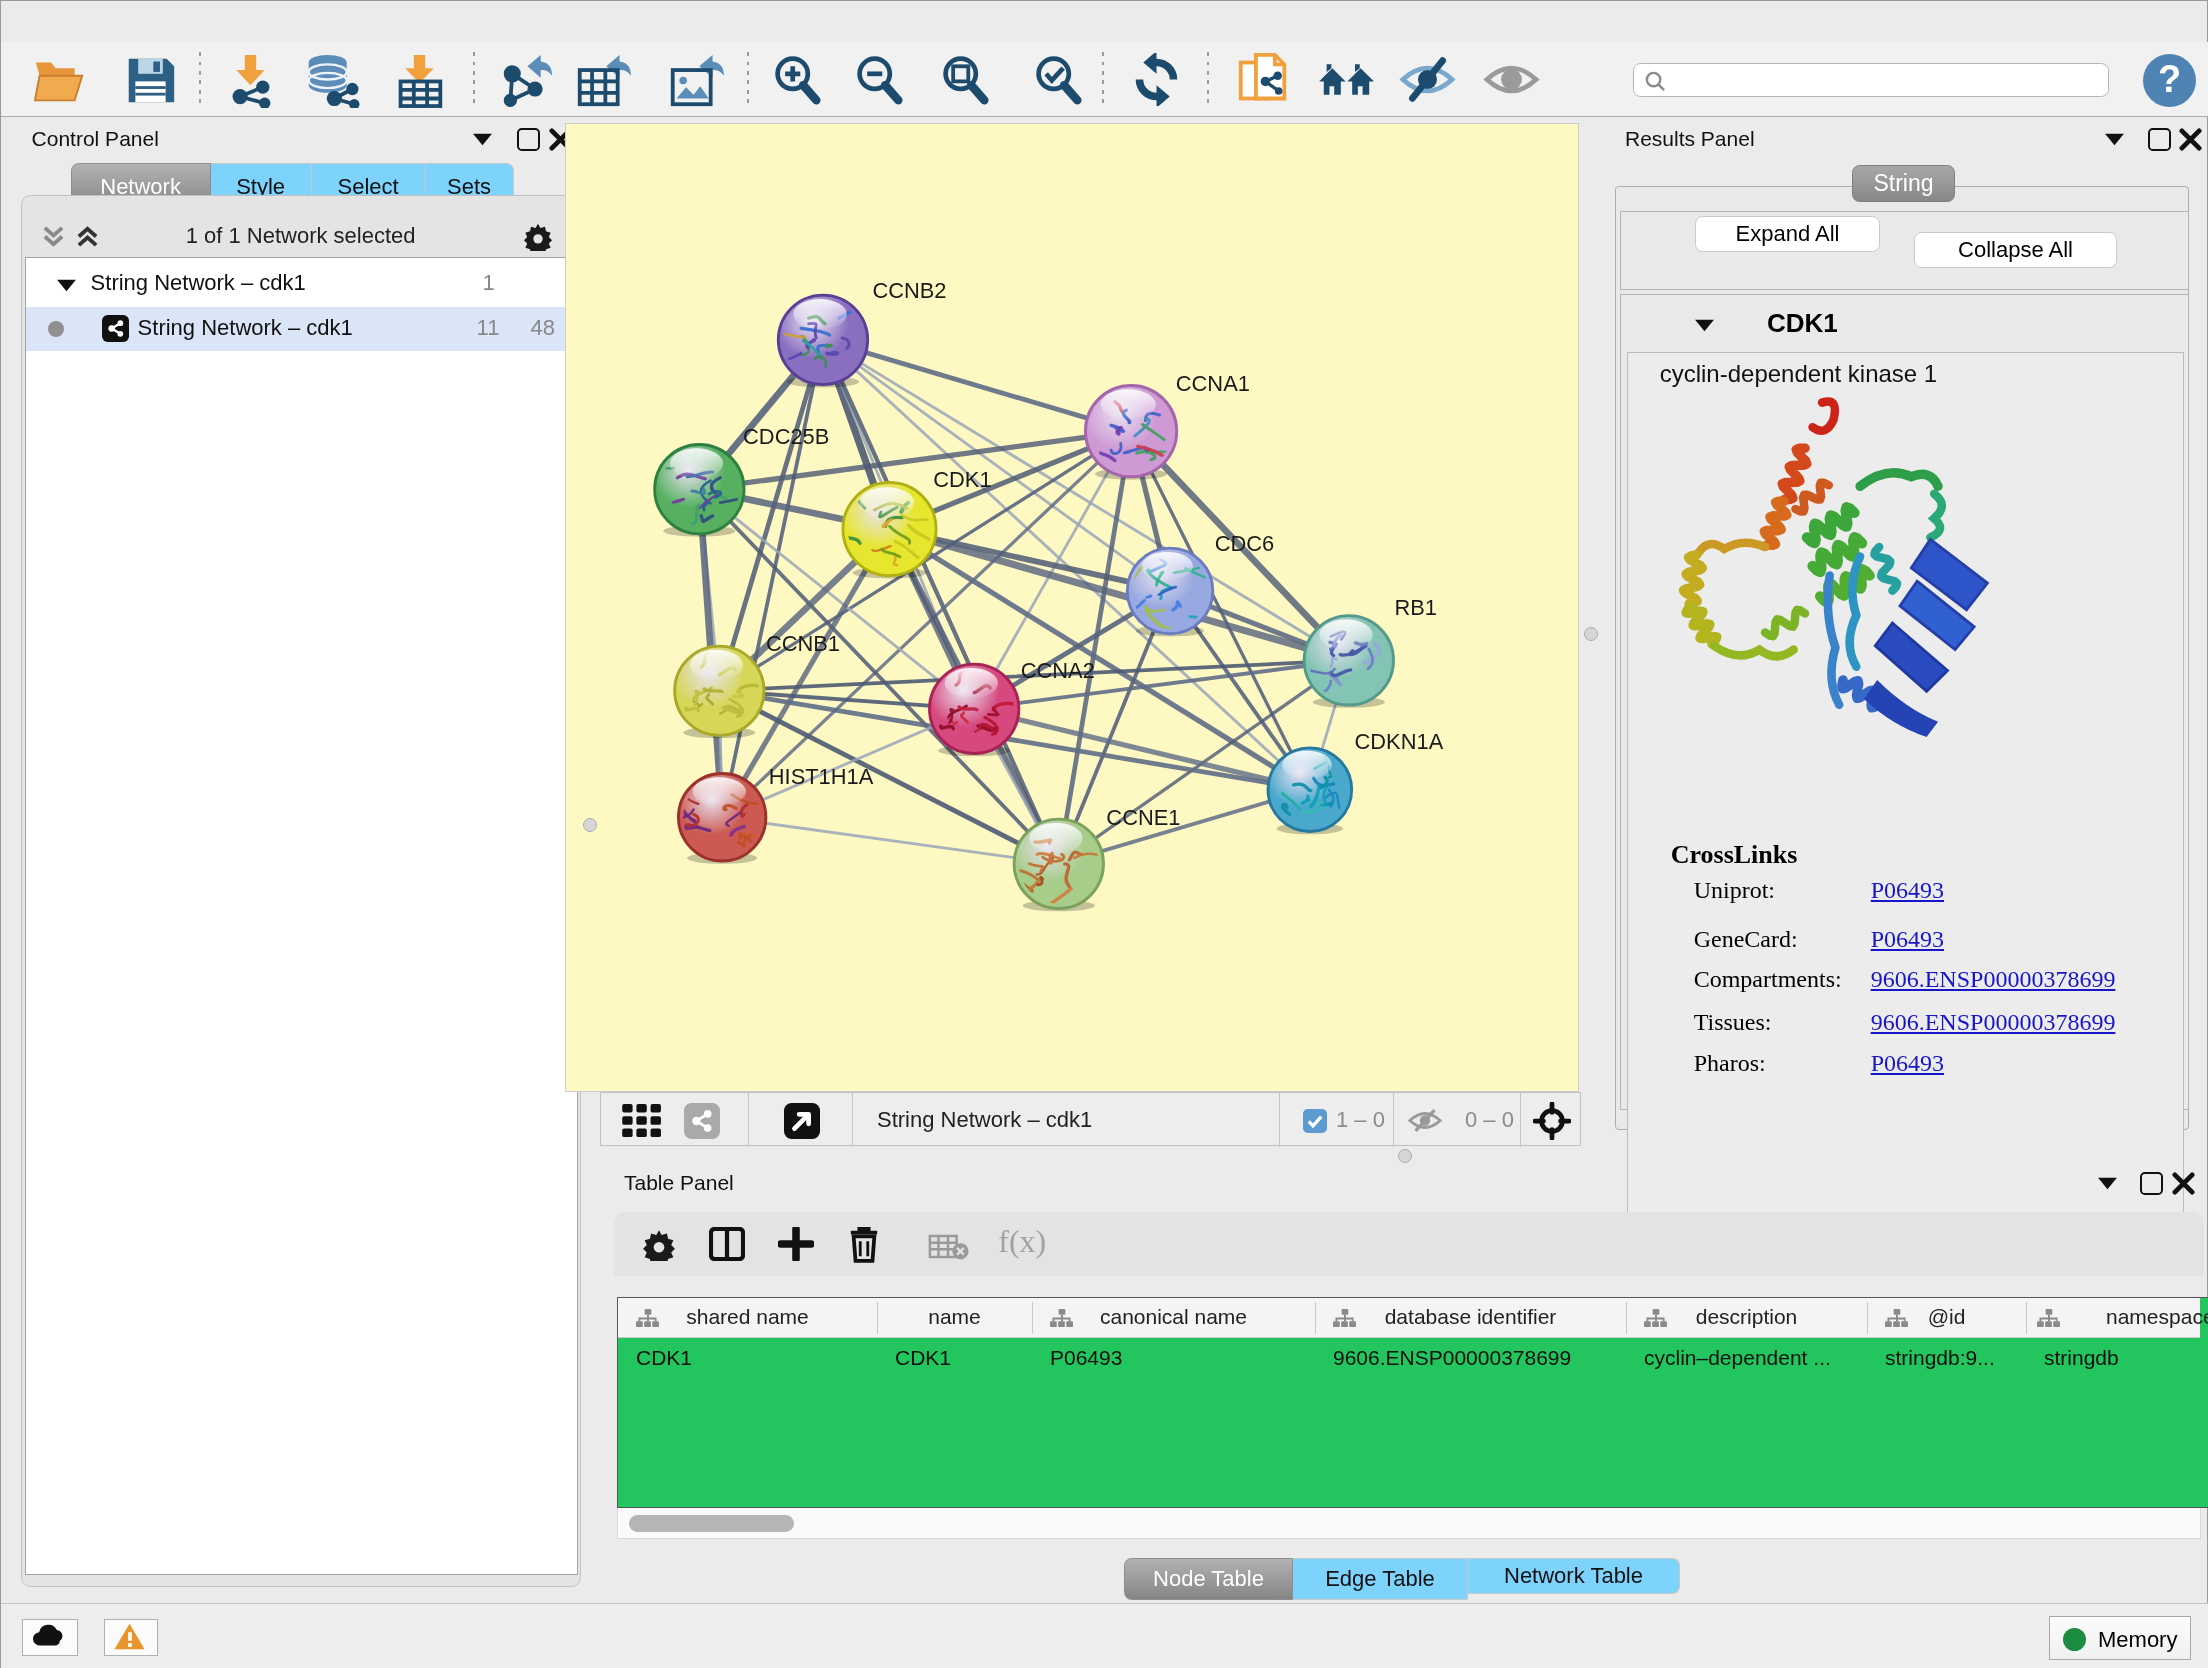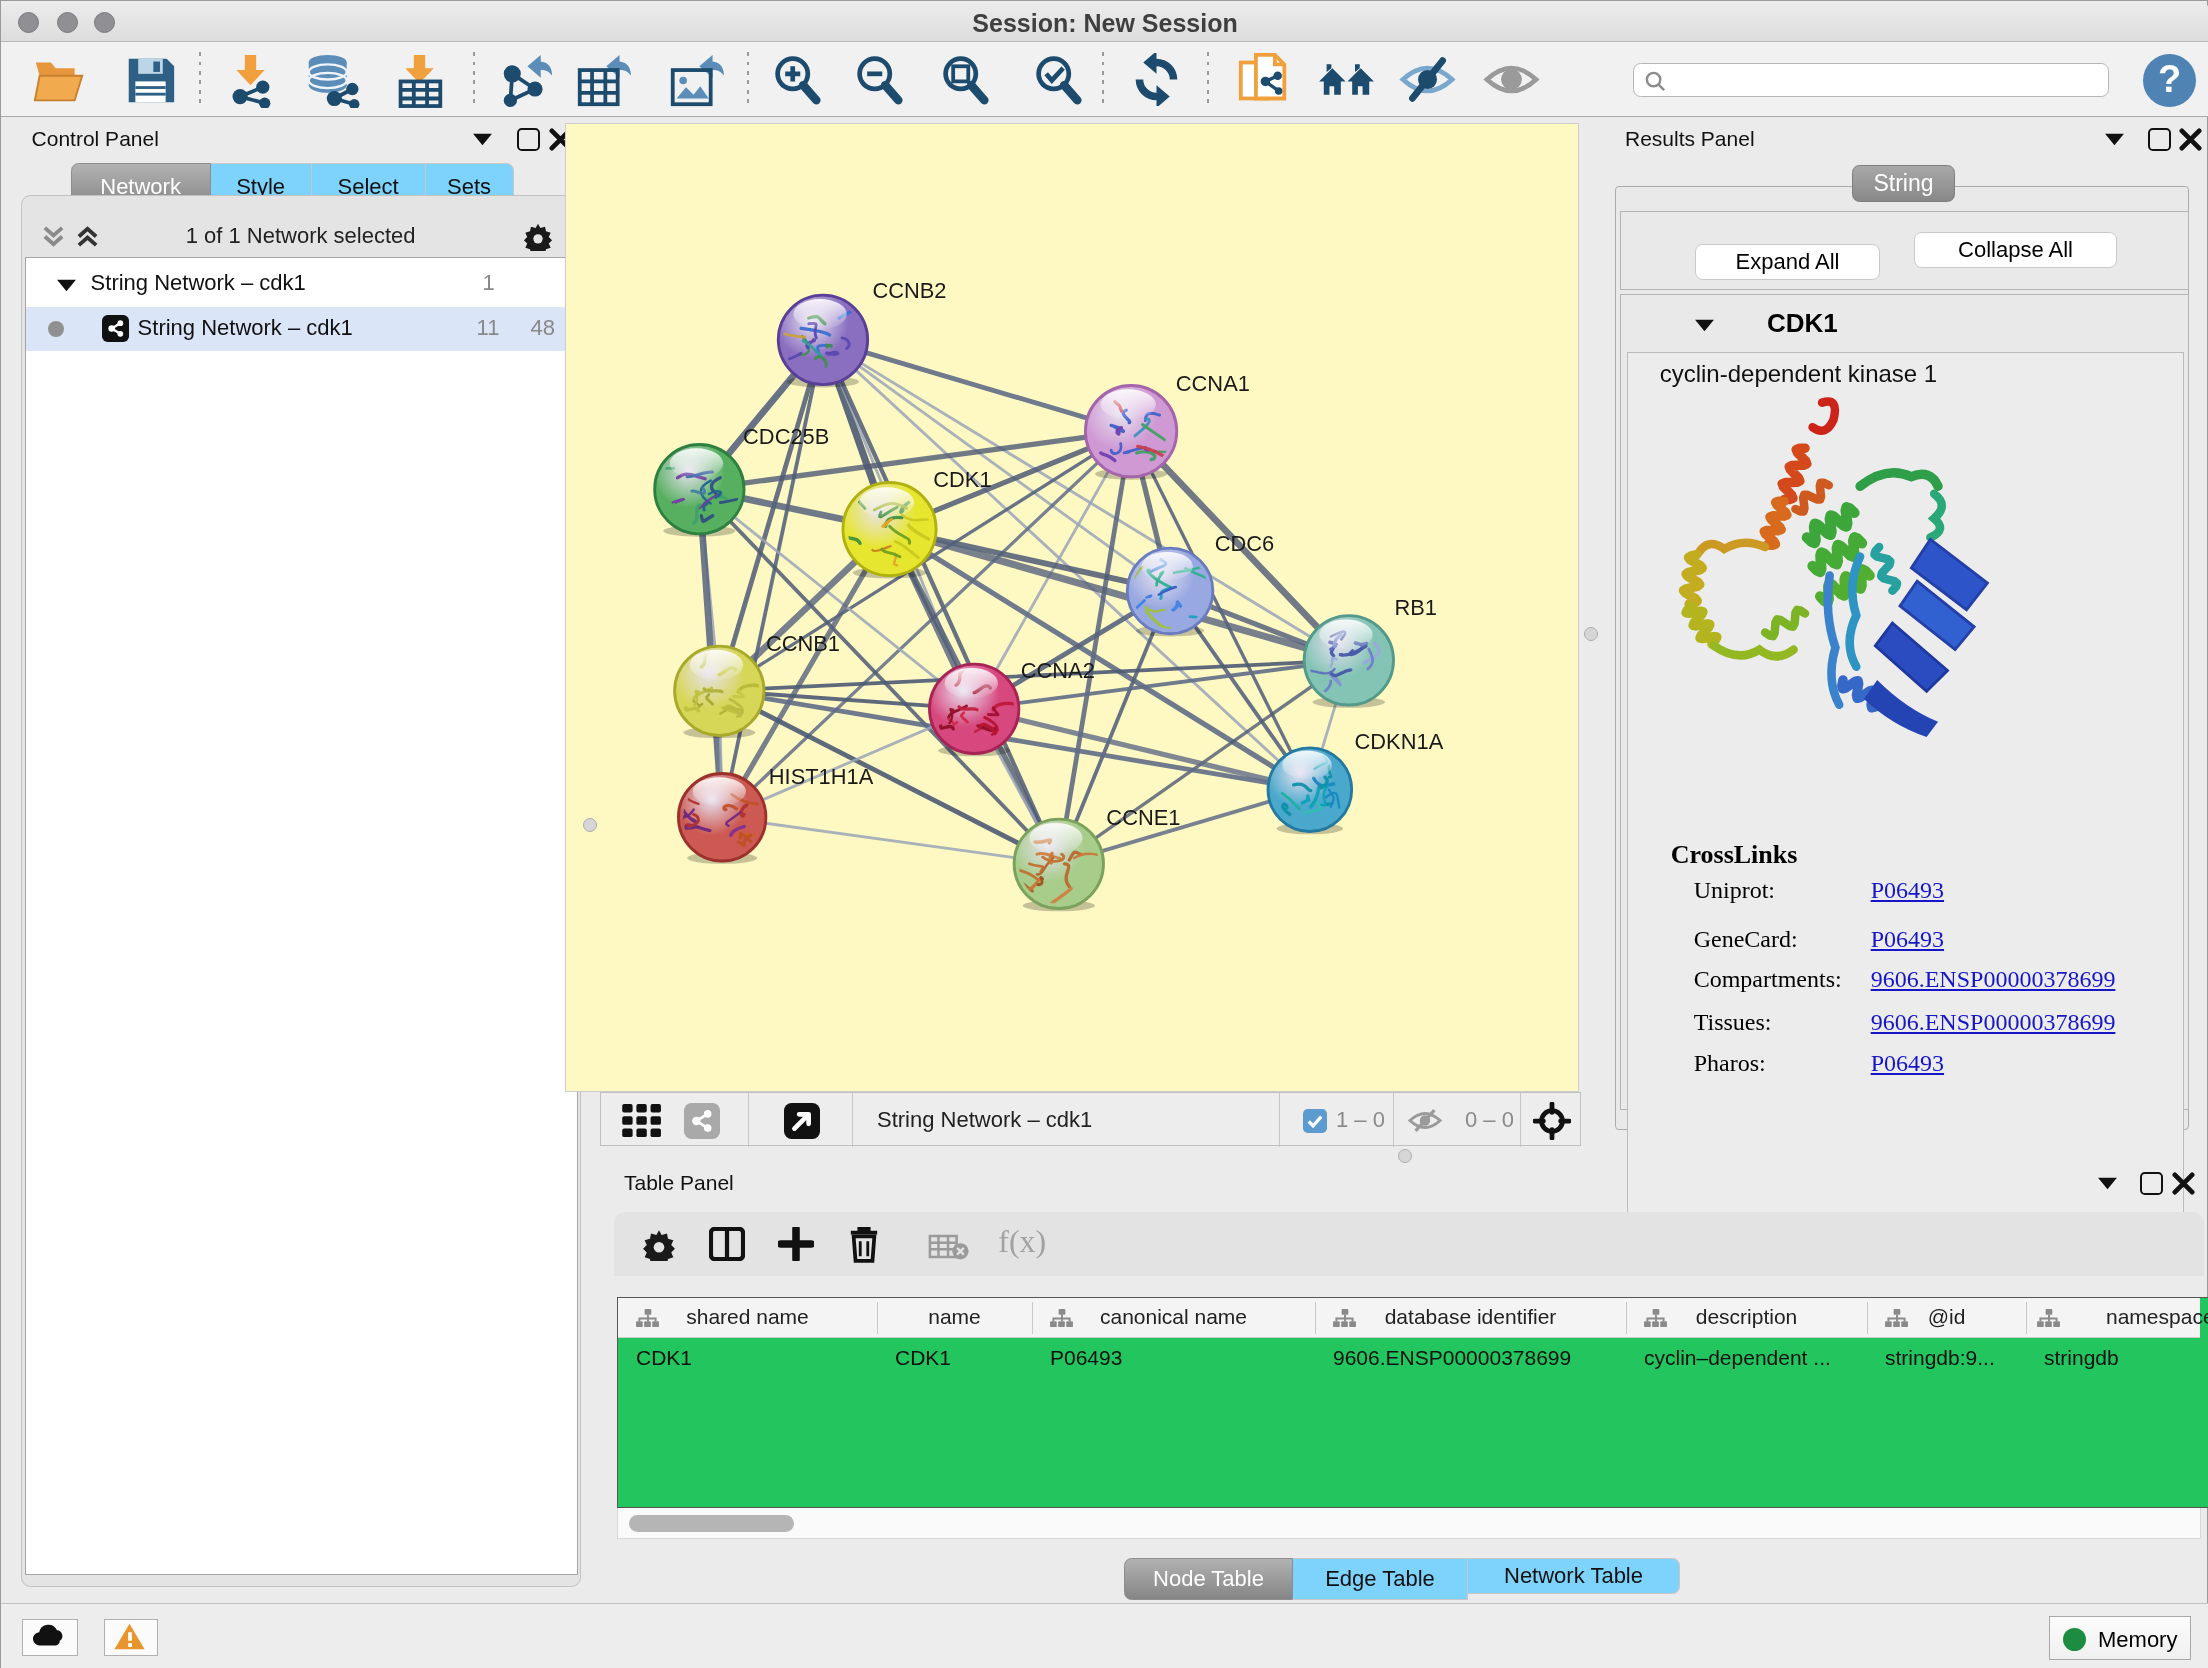--- a/index.html
+++ b/index.html
@@ -43,26 +43,20 @@
 .tabbtn.sel { background:linear-gradient(#b2b2b2,#858585); color:#ffffff; border-color:#8d8d8d; }
 
 .rlink { color:#1616c8; text-decoration:underline; }
 .btn { background:#ffffff; border:1px solid #c9c9c9; border-radius:7.6px;
   font-size:22px; color:#000; display:flex; align-items:center; justify-content:center; }
 </style>
 </head>
 <body>
 <div id="app">
 
-  <div id="titlebar">
-    <div class="tl" style="left:17px;"></div>
-    <div class="tl" style="left:56px;"></div>
-    <div class="tl" style="left:93px;"></div>
-    <div id="title">Session: New Session</div>
-  </div>
 
   <div id="toolbar">
 
     <svg class="tbi" style="left:31px;" width="55" height="53" viewBox="0 0 58 56">
       <path d="M4 10 h16 l5 6 h20 v8 H8 z" fill="#e8963c"></path>
       <path d="M8 24 h45 l-8 26 H3 z" fill="#f2aa4e" stroke="#c87f2e" stroke-width="2"></path>
     </svg>
 
     <svg class="tbi" style="left:122px;" width="55" height="53" viewBox="0 0 58 56">
       <path d="M6 6 h40 l8 8 v38 H6 z" fill="#2e5f84"></path>
@@ -707,21 +701,21 @@
     <div class="abs" style="left:567px; top:7.6px; width:23px; height:23px; border:2.9px solid #111; border-radius:4.8px;"></div>
     <svg class="abs" style="left:598px; top:7.6px;" width="23" height="23" viewBox="0 0 24 24">
         <path d="M3 3 L21 21 M21 3 L3 21" stroke="#111" stroke-width="5" stroke-linecap="round"></path>
       </svg>
 
     <div class="abs" style="left:34px; top:66px; width:574px; height:944px; background:#e9e9e9; border:1px solid #ababab; border-radius:3.8px;"></div>
 
     <div class="abs" style="left:271px; top:45px; width:103px; height:37px; background:linear-gradient(#a8a8a8,#888888); border:1px solid #7e7e7e; border-radius:7.6px; color:#fff; font-size:23px; text-align:center; line-height:35px;">String</div>
 
     <div class="abs" style="left:39px; top:91px; width:569px; height:79px; border:1px solid #b4b4b4;">
-      <div class="btn abs" style="left:74px; top:32px; width:185px; height:36px;">Expand All</div>
+      <div class="btn abs" style="left:74px; top:4px; width:185px; height:36px;">Expand All</div>
       <div class="btn abs" style="left:293px; top:20px; width:203px; height:36px;">Collapse All</div>
     </div>
 
     <div class="abs" style="left:39px; top:174px; width:569px; height:816px; border:1px solid #b4b4b4;">
       <svg class="abs" style="left:72px; top:22px;" width="23" height="17" viewBox="0 0 24 18">
           <path d="M2 3 h20 l-10 12 z" fill="#111"></path>
         </svg>
       <div class="abs" style="left:146px; top:13.3px; font-size:26px; font-weight:700; color:#000;">CDK1</div>
 
       <div class="abs" style="left:5.7px; top:57px; width:557px; height:868px; background:#ececec; border:1px solid #bcbcbc;">

